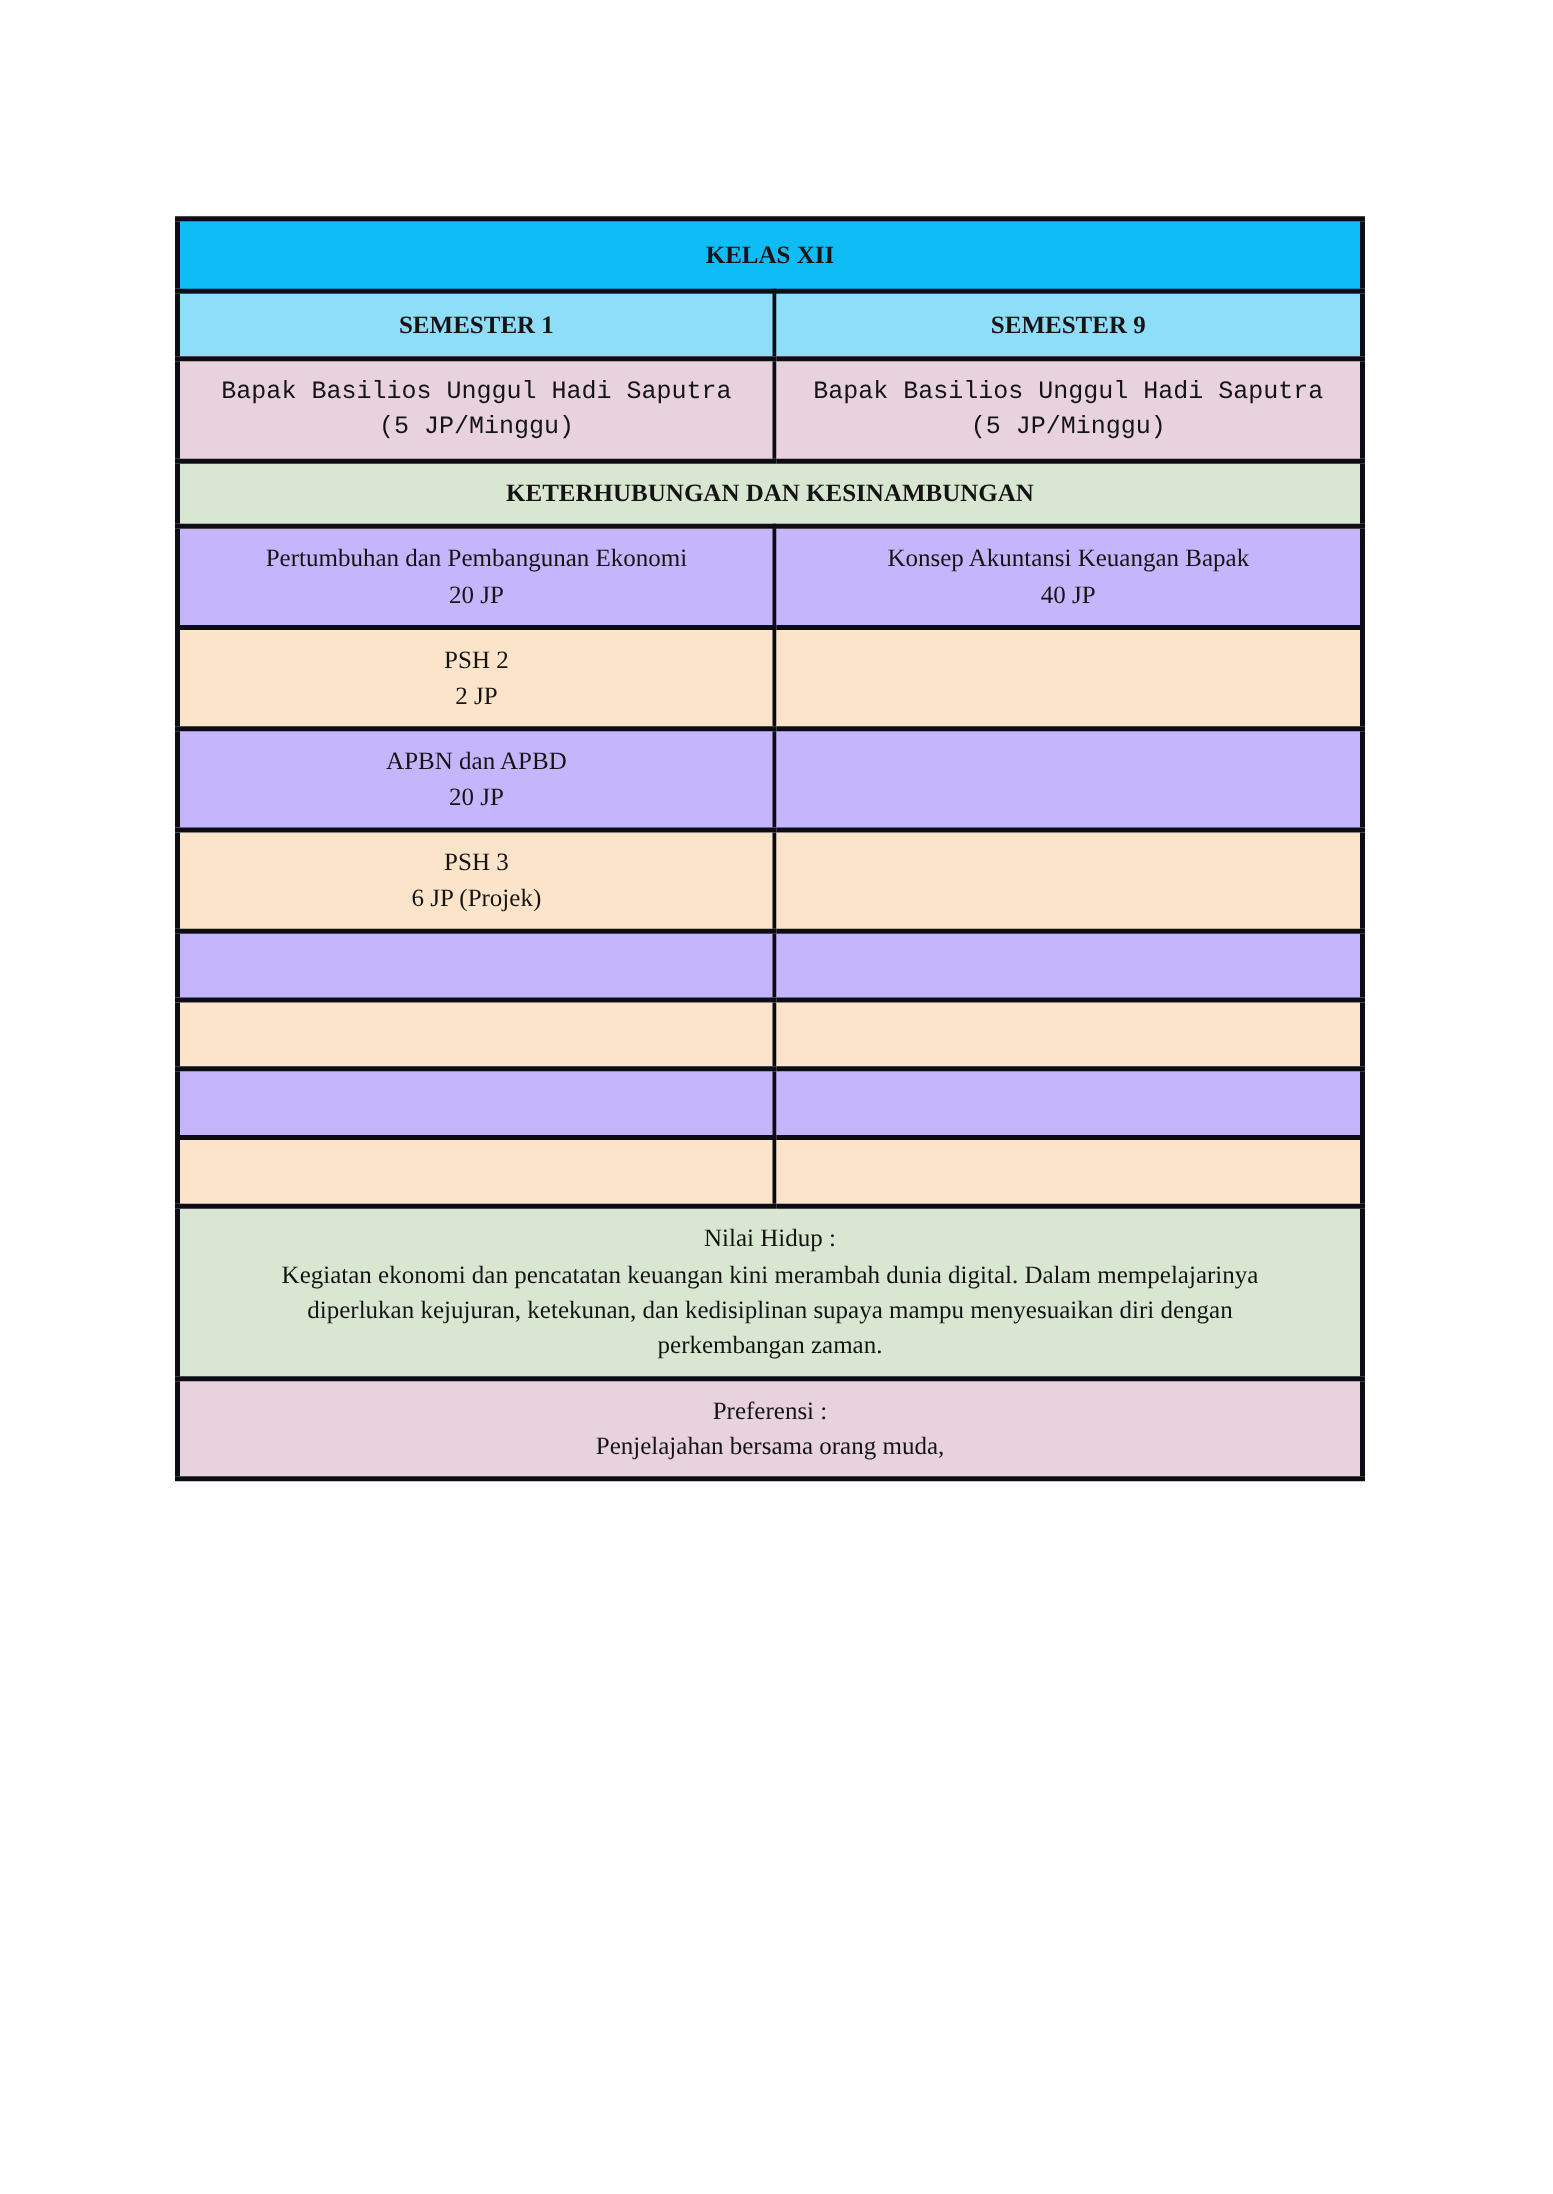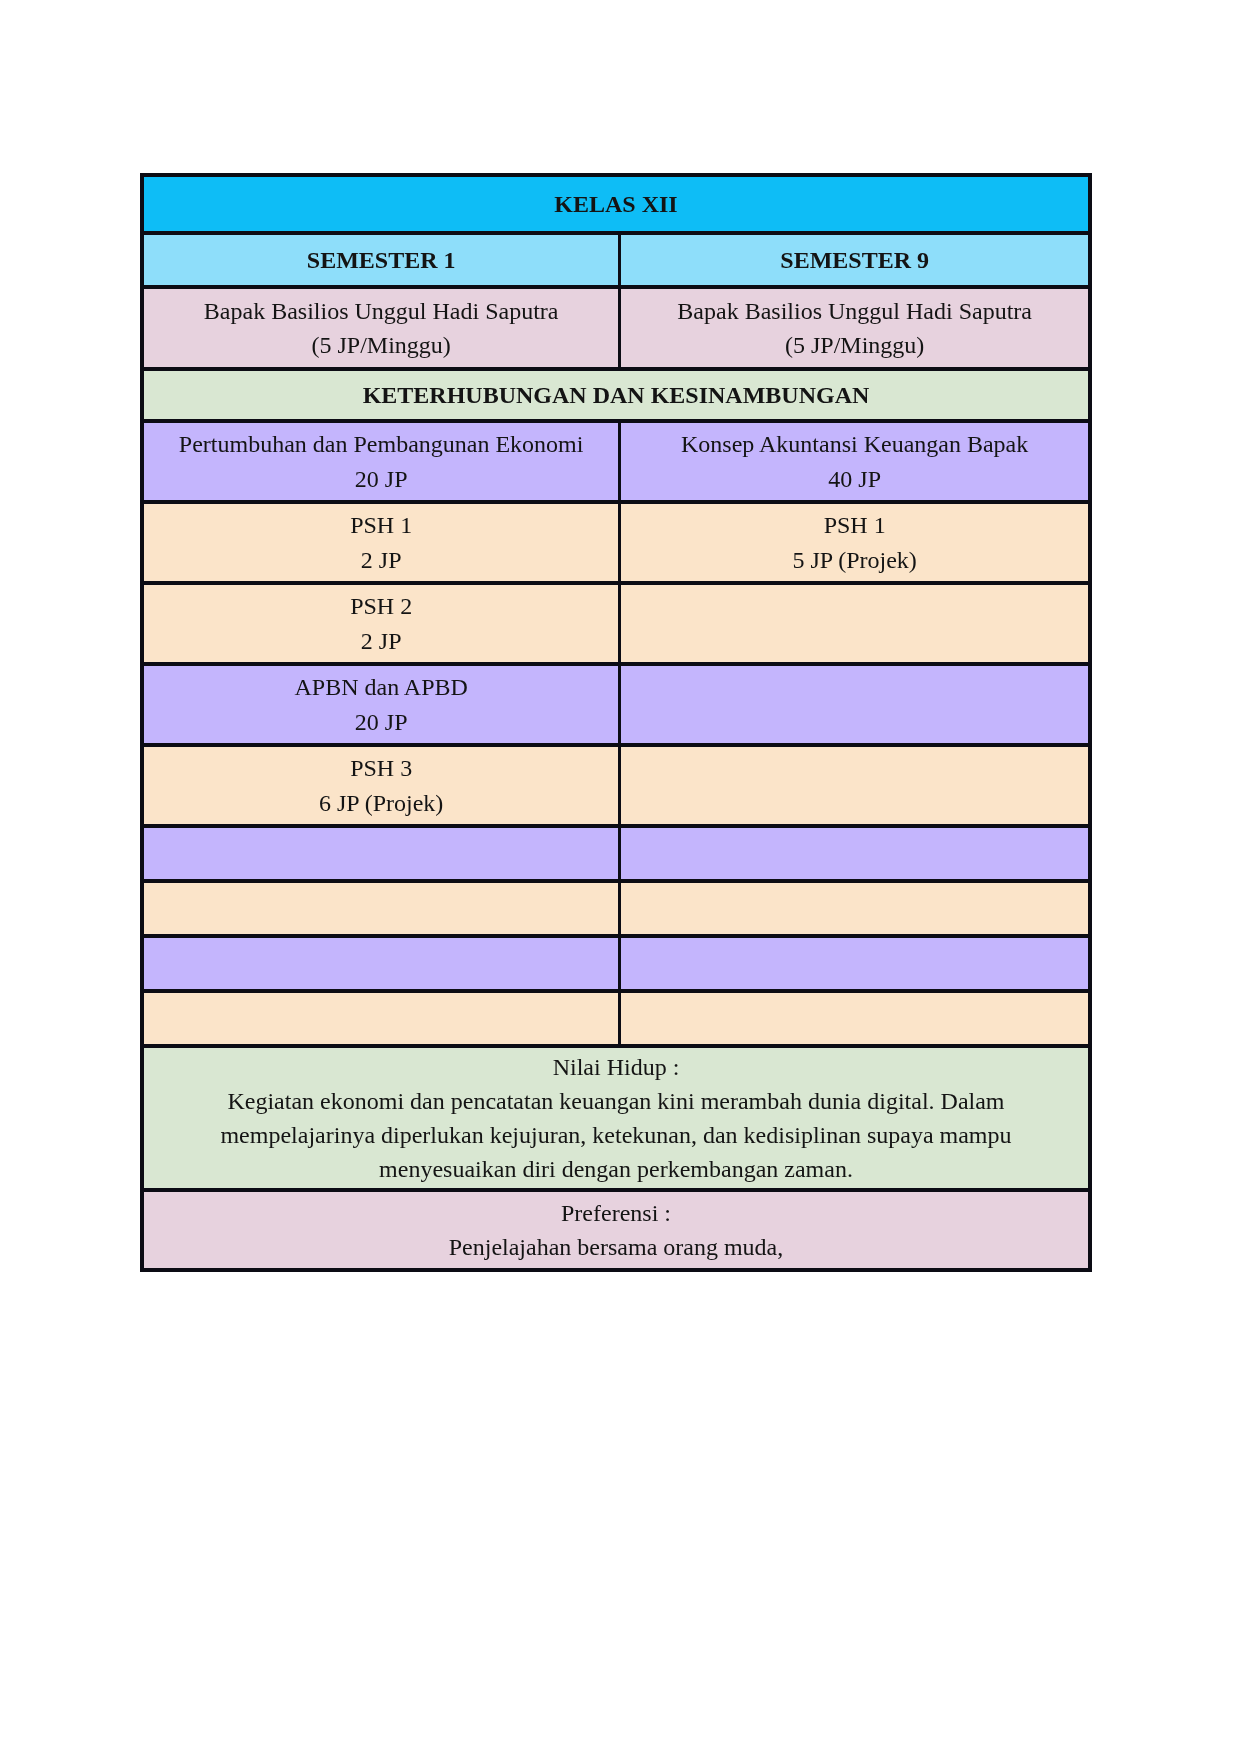--- a/index.html
+++ b/index.html
@@ -24,35 +24,35 @@
     border-collapse: collapse;
     table-layout: fixed;
     border: 4px solid #0c0c14;
   }
   td {
     border: 3px solid #0c0c14;
     border-top-width: 4px;
     border-bottom-width: 4px;
     text-align: center;
     vertical-align: middle;
-    font-size: 24px;
+    font-size: 20px;
     line-height: 1.42;
     padding: 2px 12px;
     overflow: hidden;
   }
   .bold { font-weight: bold; }
   .c-cyan  { background: #0ebdf6; }
   .c-sky   { background: #8edefa; }
   .c-pink  { background: #e7d2de; }
   .c-green { background: #d9e7d2; }
   .c-blue  { background: #c4b5fd; }
   .c-peach { background: #fbe4c9; }
   tr.r-title   td { height: 50px; }
   tr.r-sem     td { height: 46px; }
-  tr.r-teacher td { height: 74px; }
+  tr.r-teacher td { height: 74px; font-family: Liberation Mono, monospace; }
   tr.r-section td { height: 44px; }
   tr.r-content td { height: 73px; }
   tr.r-empty   td { height: 47px; }
   tr.r-total   td { height: 44px; }
   tr.r-nilai   td { height: 130px; }
   tr.r-pref    td { height: 72px; }
   .para {
     max-width: 840px;
     margin: 0 auto;
   }
@@ -96,30 +96,20 @@
       <td class="c-blue">
         <div>Pertumbuhan dan Pembangunan Ekonomi</div>
         <div>20 JP</div>
       </td>
       <td class="c-blue">
         <div>Konsep Akuntansi Keuangan Bapak</div>
         <div>40 JP</div>
       </td>
     </tr>
 
-    <tr class="r-content">
-      <td class="c-peach">
-        <div>PSH 1</div>
-        <div>2 JP</div>
-      </td>
-      <td class="c-peach">
-        <div>PSH 1</div>
-        <div>5 JP (Projek)</div>
-      </td>
-    </tr>
 
 
     <tr class="r-content">
       <td class="c-peach">
         <div>PSH 2</div>
         <div>2 JP</div>
       </td>
       <td class="c-peach">
         <div></div>
         <div></div>

